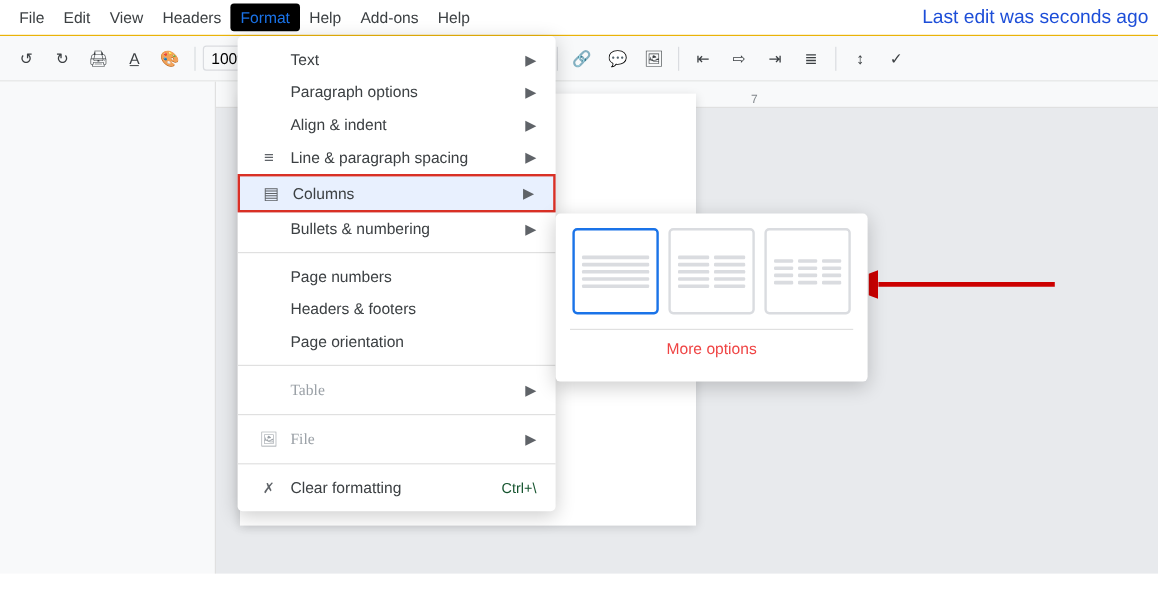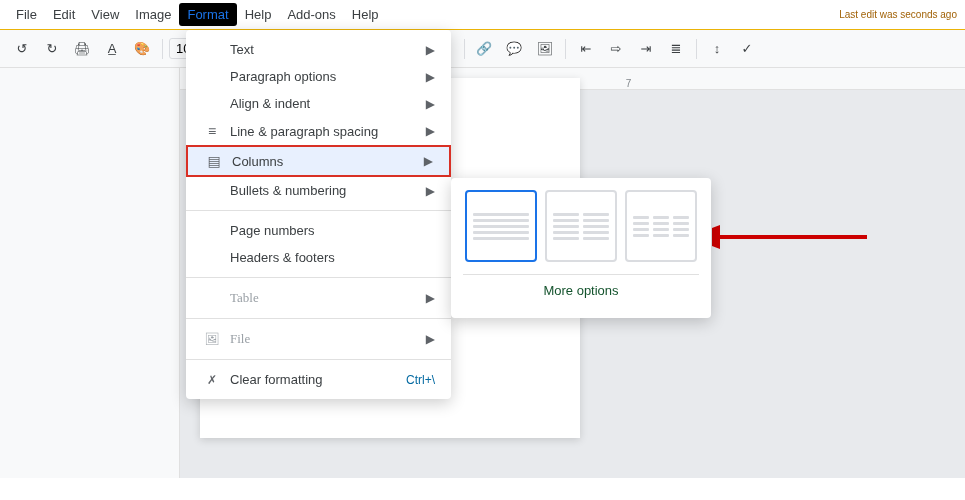--- a/index.html
+++ b/index.html
@@ -17,22 +17,22 @@
     .menu-bar-item {
       padding: 4px 8px;
       cursor: pointer;
       color: #3c4043;
       font-size: 13px;
       border-radius: 3px;
     }
     .menu-bar-item.active { background: #000000; color: #1a73e8; }
     .menu-bar-right {
       margin-left: auto;
-      color: #a16207;
-      font-size: 10px;
+      color: #1d4ed8;
+      font-size: 16px;
     }
 
     
     .toolbar {
       display: flex;
       align-items: center;
       height: 38px;
       padding: 0 8px;
       background: #f8f9fa;
       border-bottom: 1px solid #e0e0e0;
@@ -79,21 +79,21 @@
     .page-area {
       flex: 1;
       background: #e8eaed;
       position: relative;
     }
 
     
     .dropdown-overlay {
       position: absolute;
       top: 0;
-      left: 4px;
+      left: 16px;
       width: 795px;
       height: 500px;
       pointer-events: none;
       z-index: 100;
     }
     .format-menu {
       position: absolute;
       top: 30px;
       left: 182px;
       width: 265px;
@@ -192,21 +192,21 @@
       background: #dadce0;
       border-radius: 1px;
     }
     .more-options-btn {
       display: flex;
       align-items: center;
       justify-content: center;
       padding: 8px;
       cursor: pointer;
       font-size: 13px;
-      color: #14532d;
+      color: #ef4444;
       border-top: 1px solid #e0e0e0;
       margin-top: 4px;
     }
 
     
     .red-arrow {
       position: absolute;
       top: 222px;
       left: 708px;
       pointer-events: none;
@@ -223,21 +223,21 @@
       box-shadow: 0 2px 8px rgba(0,0,0,0.15);
     }
   </style>
 </head>
 <body>
 
 <div class="menu-bar">
   <span class="menu-bar-item">File</span>
   <span class="menu-bar-item">Edit</span>
   <span class="menu-bar-item">View</span>
-  <span class="menu-bar-item">Image</span>
+  <span class="menu-bar-item">Headers</span>
   <span class="menu-bar-item active">Format</span>
   <span class="menu-bar-item">Help</span>
   <span class="menu-bar-item">Add-ons</span>
   <span class="menu-bar-item">Help</span>
   <span class="menu-bar-right">Last edit was seconds ago</span>
 </div>
 
 <div class="toolbar">
   <button class="toolbar-btn">↺</button>
   <button class="toolbar-btn">↻</button>
@@ -334,20 +334,24 @@
     <div class="menu-item">
       <span class="item-icon"></span>
       <span class="item-label">Page numbers</span>
     </div>
 
     <div class="menu-item">
       <span class="item-icon"></span>
       <span class="item-label">Headers &amp; footers</span>
     </div>
 
+    <div class="menu-item">
+      <span class="item-icon"></span>
+      <span class="item-label">Page orientation</span>
+    </div>
 
     <div class="menu-divider"></div>
 
     <div class="menu-item disabled">
       <span class="item-icon"></span>
       <span class="item-label">Table</span>
       <span class="item-arrow">▶</span>
     </div>
 
     <div class="menu-divider"></div>
@@ -356,21 +360,21 @@
       <span class="item-icon">🖼</span>
       <span class="item-label">File</span>
       <span class="item-arrow">▶</span>
     </div>
 
     <div class="menu-divider"></div>
 
     <div class="menu-item">
       <span class="item-icon" style="font-size:12px;">✗</span>
       <span class="item-label">Clear formatting</span>
-      <span style="margin-left:auto; color:#0369a1; font-size:12px;text-align:center;">Ctrl+\</span>
+      <span style="margin-left:auto; color:#14532d; font-size:12px;text-align:center;">Ctrl+\</span>
     </div>
   </div>
 
   <div class="columns-submenu">
     <div class="column-options">
 
       <div class="column-option">
         <div class="col-visual">
           <div class="col-line-group">
             <div class="col-line"></div>

